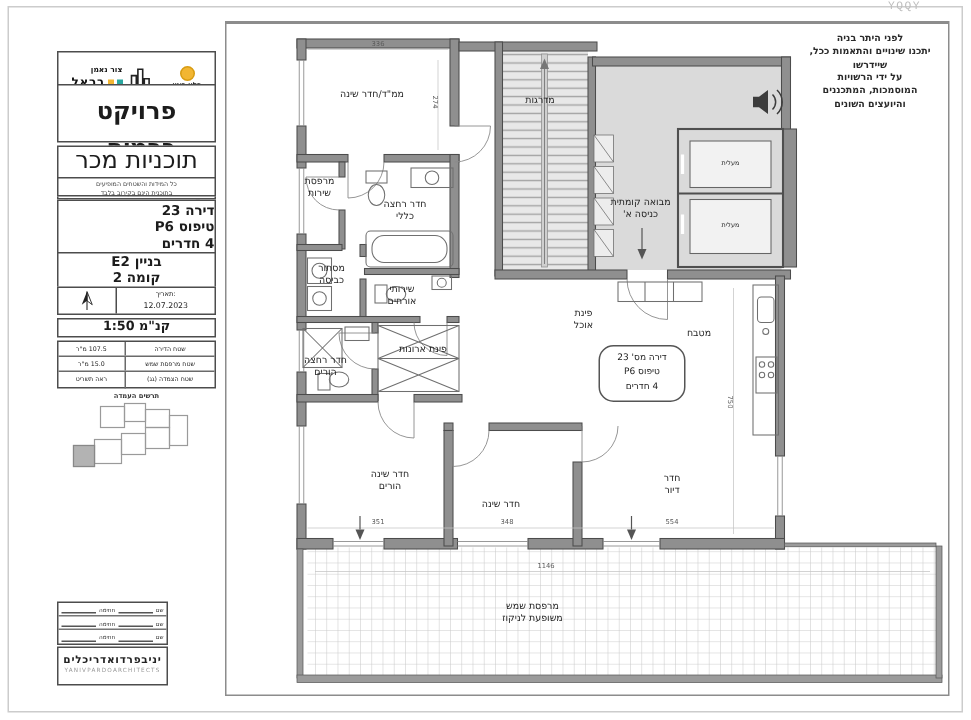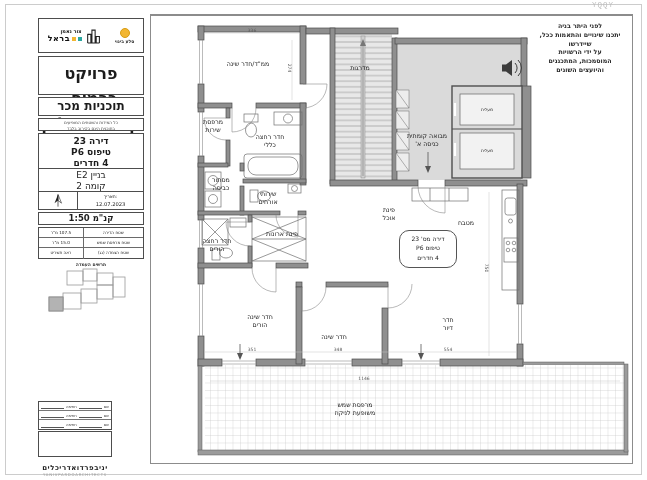--- a/index.html
+++ b/index.html
@@ -6,52 +6,52 @@
   .sheet{position:relative;width:647px;height:480px;background:#ffffff;overflow:hidden;
          font-family:"DejaVu Sans",sans-serif;color:#1c1c1c;}
   .outer-border{position:absolute;left:5px;top:4px;right:5px;bottom:5px;border:1px solid #cccccc;pointer-events:none;}
   .frame{position:absolute;left:150px;top:14px;width:481px;height:447px;border:1.2px solid #8c8c8c;border-top-width:2.5px;}
   .stamp{position:absolute;left:592px;top:1px;font-size:7.5px;color:#bdbdbd;letter-spacing:1px;font-family:Liberation Mono, monospace;}
   .plansvg{position:absolute;left:0;top:0;width:647px;height:480px;}
   
   .box{position:absolute;left:38px;width:106px;border:1px solid #4d4d4d;background:#fff;
        box-sizing:border-box;text-align:center;direction:rtl;}
   .pre{white-space:pre-line;}
-  .b-logo{top:18px;height:35px;display:flex;align-items:center;justify-content:space-around;padding:2px;}
+  .b-logo{top:34px;height:35px;display:flex;align-items:center;justify-content:space-around;padding:2px;}
   .logo-left{display:flex;flex-direction:column;align-items:center;font-size:4.5px;font-weight:bold;color:#222;}
   .logo-dot{width:8px;height:8px;border-radius:50%;background:#f2b632;border:1px solid #d89c12;margin-bottom:1px;}
   .logo-right{display:flex;align-items:center;gap:2px;}
   .logo-sq{display:inline-block;width:4px;height:4px;}
   .logo-txt{font-size:5px;font-weight:bold;line-height:1.2;color:#111;text-align:right;}
   .logo-txt b{font-size:8px;letter-spacing:0.5px;}
   .b-project{top:56px;height:39px;font-size:16px;font-weight:bold;line-height:1.55;padding-top:5px;}
-  .b-title{top:97px;height:19px;font-size:12px;font-weight:bold;line-height:17px;}
+  .b-title{top:97px;height:36px;font-size:16px;font-weight:normal;line-height:17px;}
   .b-note{top:118px;height:13px;font-size:4.2px;line-height:1.45;color:#444;padding-top:1px;}
-  .b-apt{top:133px;height:50px;font-size:9px;font-weight:bold;line-height:1.2;padding-top:2px;}
-  .b-bldg{top:168px;height:29px;font-size:9px;font-weight:normal;line-height:1.2;padding-top:1px;}
+  .b-apt{top:133px;height:50px;font-size:9px;font-weight:bold;line-height:1.2;padding-top:2px;text-align:right;}
+  .b-bldg{top:168px;height:29px;font-size:9px;font-weight:bold;line-height:1.2;padding-top:1px;}
   .b-date{top:191px;height:19px;display:flex;direction:ltr;align-items:stretch;}
   .date-icon{width:38px;display:flex;align-items:center;justify-content:center;border-right:1px solid #4d4d4d;}
   .date-text{flex:1;font-size:4.5px;line-height:1.5;padding-top:2px;}
   .date-text .val{font-size:5.2px;}
   .b-scale{top:212px;height:13px;font-size:8.5px;font-weight:bold;line-height:11px;}
   .b-areas{top:227px;height:32px;padding:0;}
   .arow{display:flex;direction:rtl;height:10.2px;border-bottom:1px solid #6a6a6a;box-sizing:border-box;}
   .arow:last-child{border-bottom:none;}
   .acell-l{flex:1.35;border-left:1px solid #6a6a6a;font-size:4.2px;line-height:9px;overflow:hidden;}
   .acell-v{flex:1;font-size:4.2px;line-height:9px;overflow:hidden;}
   .keyplan{position:absolute;left:38px;top:262px;width:106px;text-align:center;}
   .keyplan-cap{font-size:4.5px;font-weight:bold;color:#333;direction:rtl;}
   .sigbox{position:absolute;left:38px;top:401px;width:74px;border:1px solid #4d4d4d;background:#fff;box-sizing:border-box;}
   .sigrow{display:flex;direction:rtl;align-items:center;gap:2px;height:9px;border-bottom:1px solid #777;
           box-sizing:border-box;padding:0 2px;font-size:3.8px;color:#333;}
   .sigrow:last-child{border-bottom:none;}
   .sigline{flex:1;border-bottom:0.7px solid #555;height:5px;}
   .archbox{position:absolute;left:38px;top:431px;width:74px;height:26px;border:1px solid #4d4d4d;background:#fff;
            box-sizing:border-box;text-align:center;padding-top:4px;}
-  .arch-he{font-size:7px;font-weight:bold;letter-spacing:0.5px;color:#222;direction:rtl;margin-top:28px;}
+  .arch-he{font-size:7px;font-weight:bold;letter-spacing:0.5px;color:#222;direction:rtl;}
   .arch-en{font-size:3.8px;color:#999;letter-spacing:0.8px;}
   
   .disclaimer{position:absolute;left:530px;top:22px;width:100px;font-size:6.3px;font-weight:bold;
               line-height:1.4;text-align:center;direction:rtl;color:#2a2a2a;white-space:pre-line;}
   .rlabel{position:absolute;transform:translate(-50%,-50%);font-size:6.3px;line-height:1.3;color:#1d1d1d;
           text-align:center;white-space:pre-line;direction:rtl;}
   .rlabel.sm{font-size:4.3px;}
   .dim{position:absolute;transform:translate(-50%,-50%);font-size:4.5px;color:#5a5a5a;}
   .dim.v{writing-mode:vertical-rl;}
   .unit-tag{position:absolute;left:399px;top:230px;width:58px;height:38px;border:1px solid #555;border-radius:10px;

